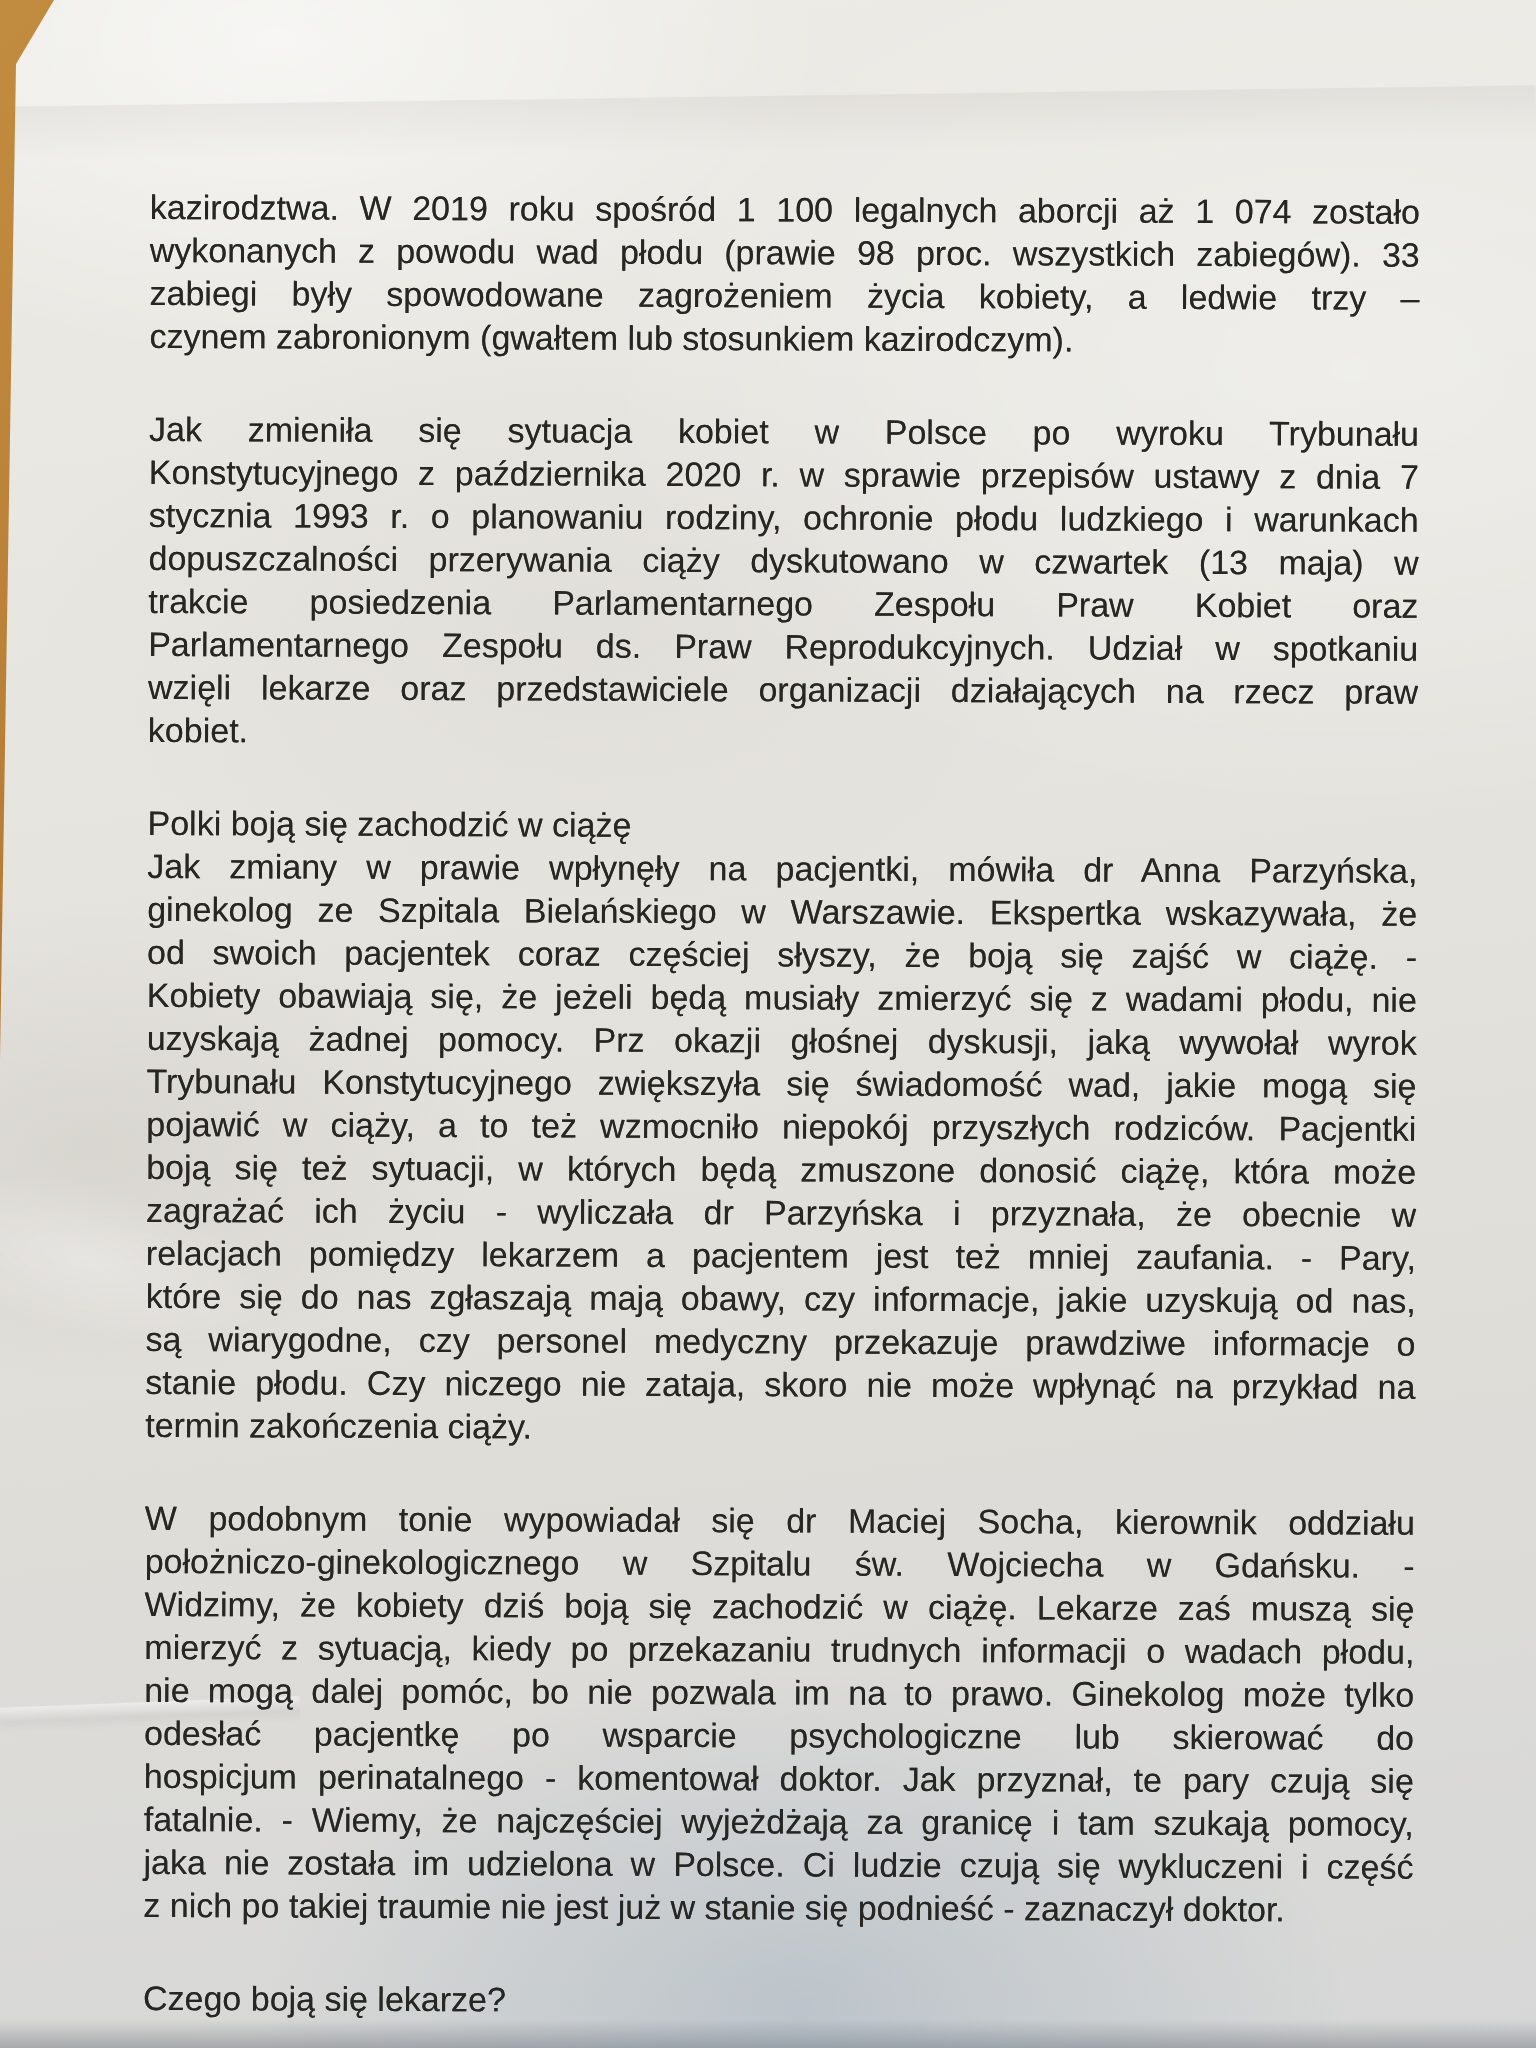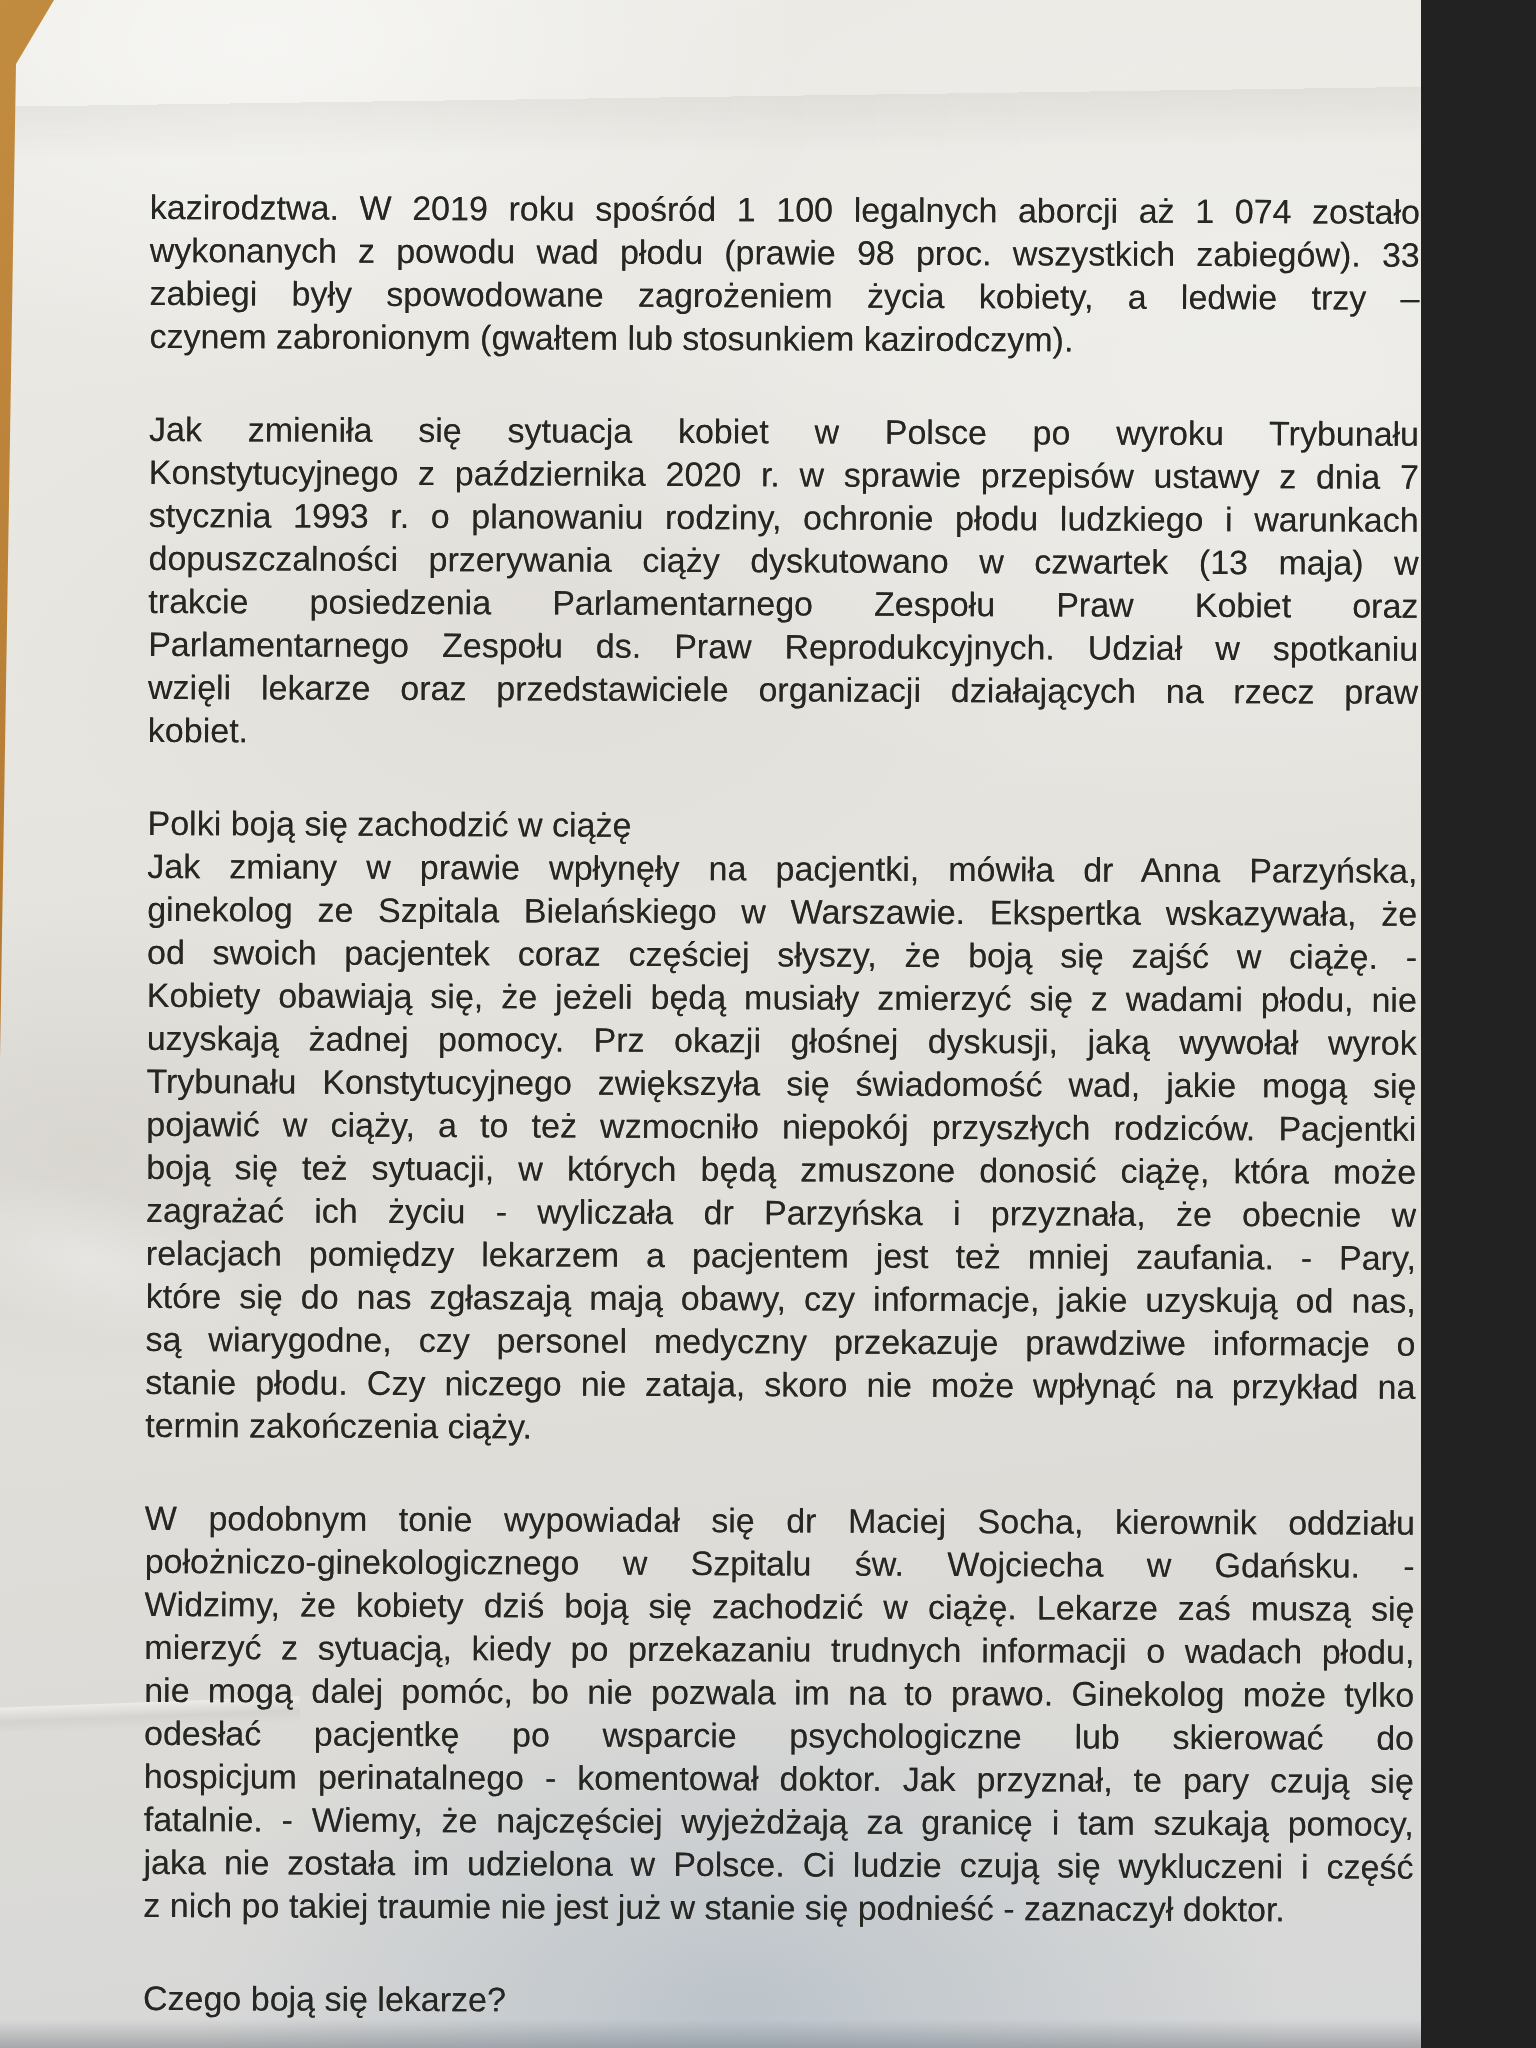--- a/index.html
+++ b/index.html
@@ -1,18 +1,18 @@
 <!DOCTYPE html>
 <html><head>
 <meta charset="utf-8">
 <style>
   html, body { margin: 0; padding: 0; background: #222; }
   #stage {
     position: relative;
-    width: 1421px;
+    width: 1536px;
     height: 2048px;
     overflow: hidden;
     background: linear-gradient(135deg, #c28c40 0%, #b1742e 40%, #9d6524 100%);
     font-family: "Liberation Sans", sans-serif;
   }
   
   #paper {
     position: absolute;
     inset: 0;
     clip-path: polygon(54px 0, 100% 0, 100% 100%, 0 100%, 0 1060px, 16px 64px);

